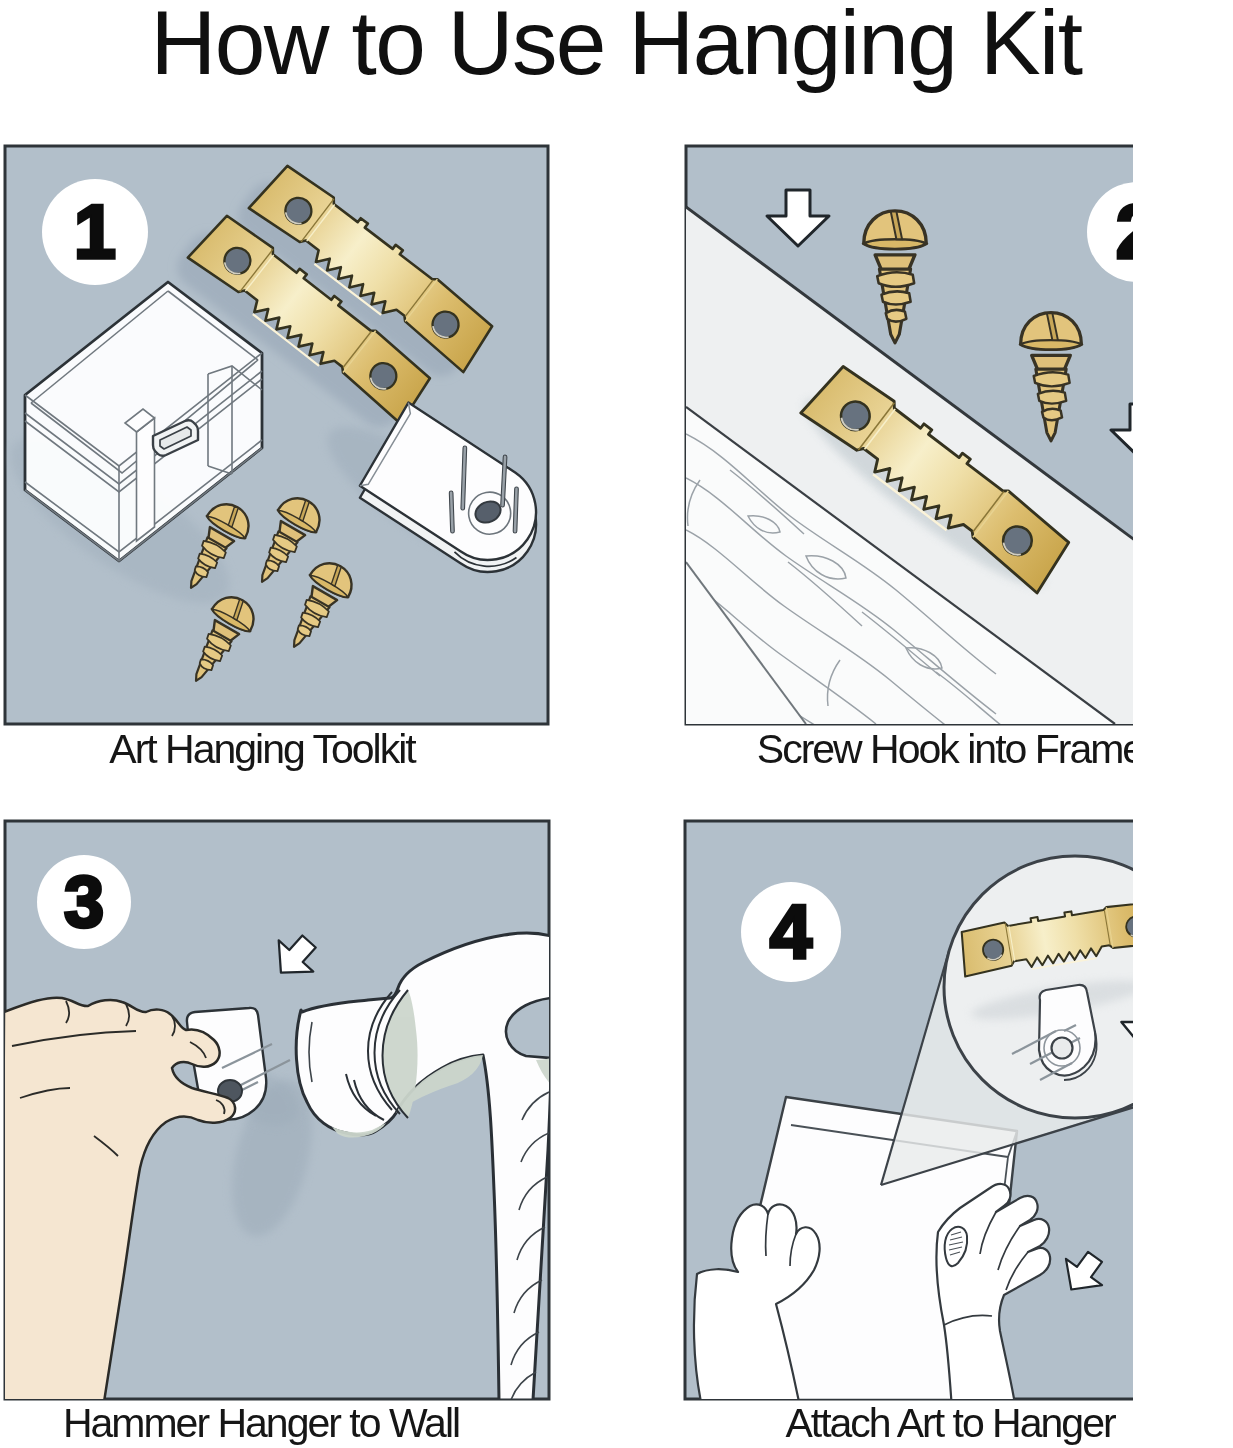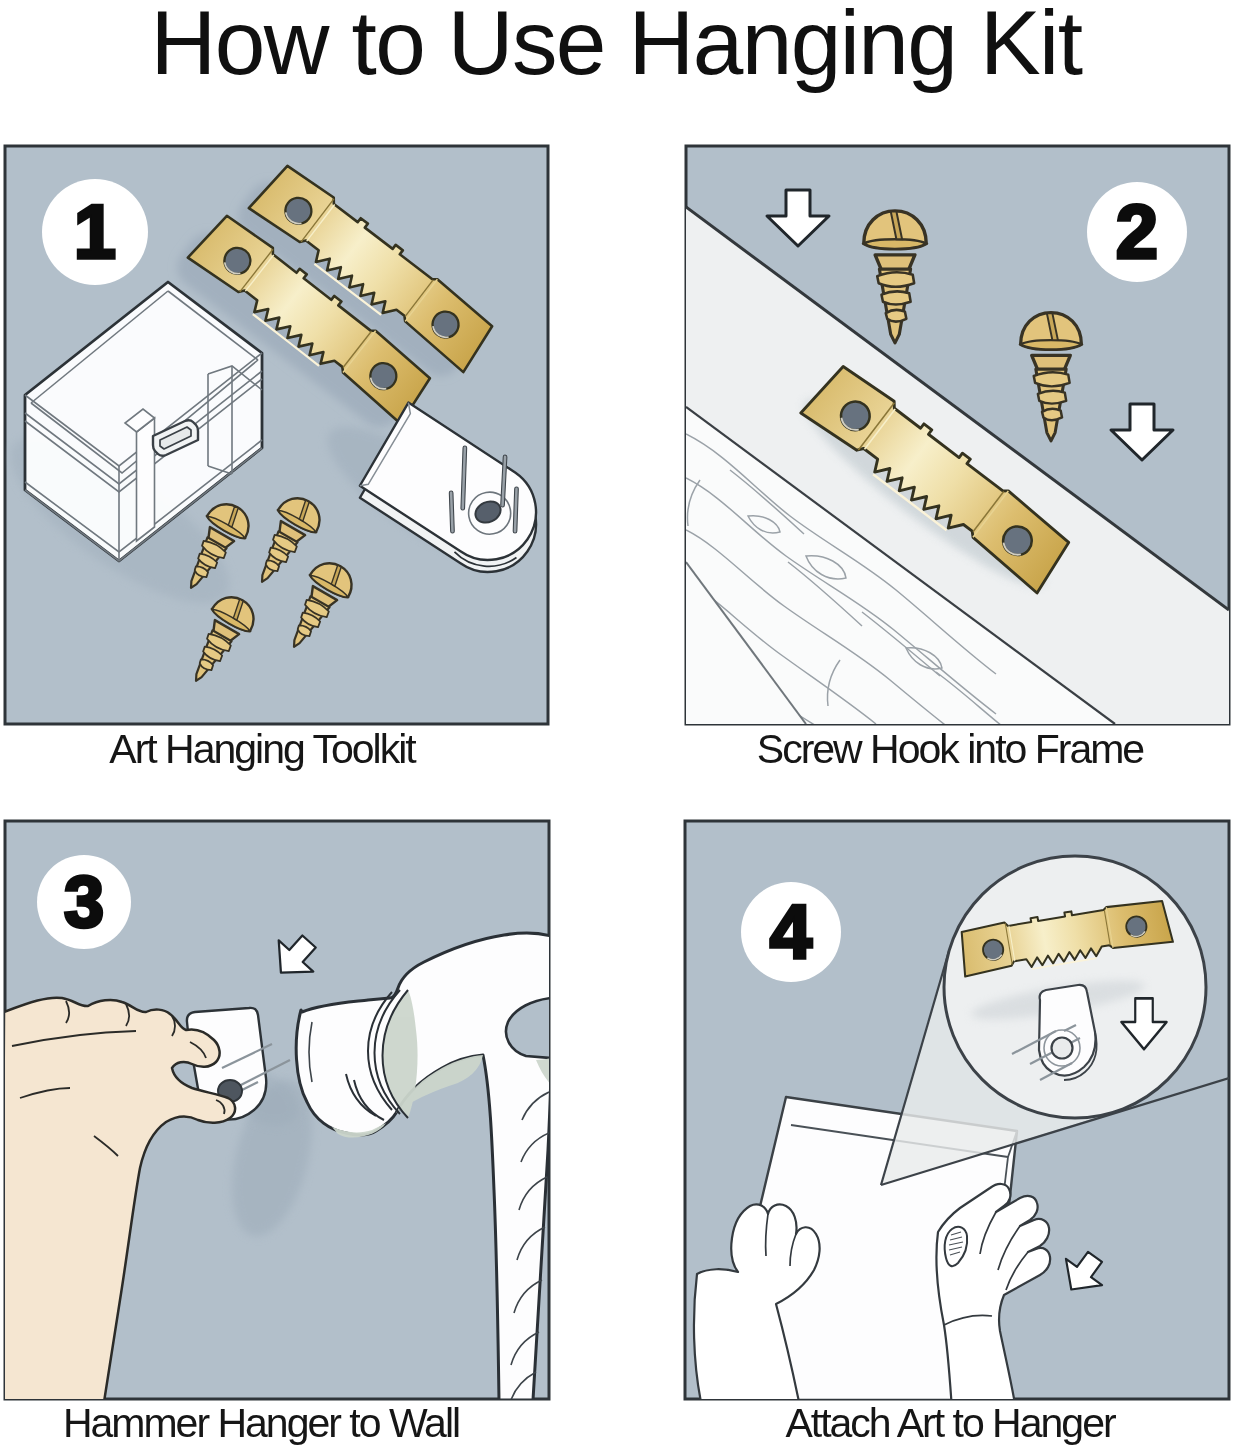--- a/index.html
+++ b/index.html
@@ -1,16 +1,16 @@
 <!DOCTYPE html>
 <html><head>
 <meta charset="utf-8">
 <style>
   html,body{margin:0;padding:0;background:#ffffff;}
-  #stage{width:1233px;height:1448px;position:relative;overflow:hidden;}
+  #stage{width:1133px;height:1448px;position:relative;overflow:hidden;}
   svg{display:block;}
   text{font-family:"Liberation Sans", sans-serif;}
 </style>
 </head>
 <body>
 <div id="stage">
 <svg width="1233" height="1448" viewBox="0 0 1233 1448">
 <defs>
   <linearGradient id="goldg" x1="0" y1="0" x2="1" y2="0">
     <stop offset="0" stop-color="#d9bc6e"></stop>

